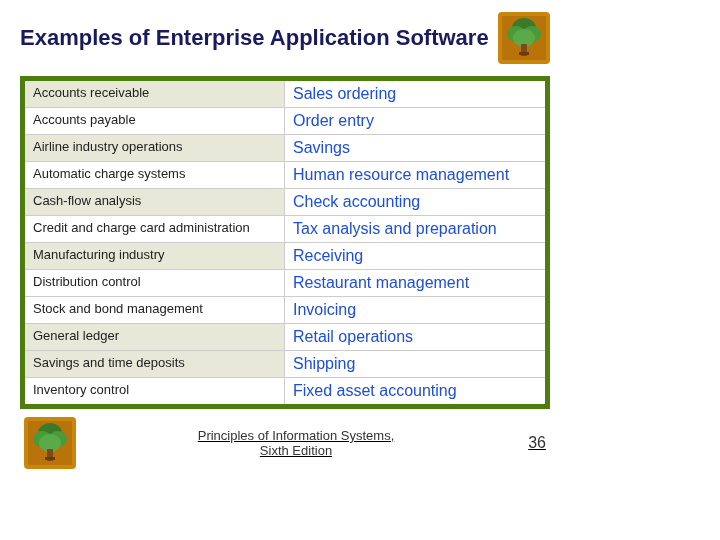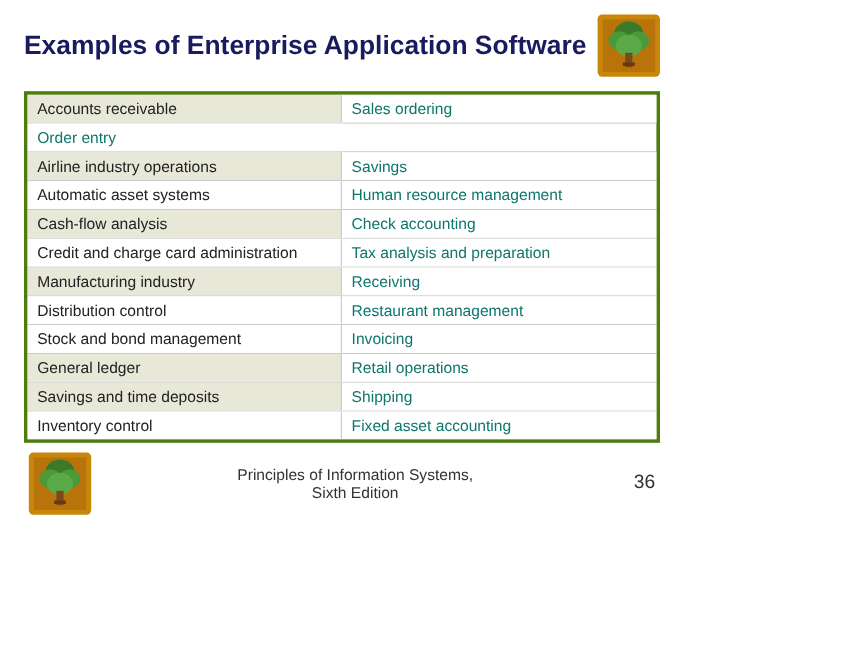--- a/index.html
+++ b/index.html
@@ -39,21 +39,21 @@
       border-radius: 4px;
       overflow: hidden;
       background: #c8860a;
       display: flex;
       align-items: center;
       justify-content: center;
     }
 
     .table-wrapper {
       width: 100%;
-      border: 3px solid #4d7c0f;
+      border: 5px solid #4d7c0f;
       margin-top: 12px;
     }
 
     .table-row {
       display: flex;
       border-bottom: 1px solid #ccc;
     }
 
     .table-row:last-child {
       border-bottom: none;
@@ -63,38 +63,39 @@
       width: 50%;
       padding: 4px 8px;
       font-size: 13px;
       color: #222;
       border-right: 1px solid #ccc;
     }
 
     .cell-right {
       width: 50%;
       padding: 4px 8px;
-      font-size: 13px;
-      color: #0f766e;
+      font-size: 16px;
+      color: #1d4ed8;
     }
 
     .cell-shaded {
       background: #e8e8d8;
     }
 
     .cell-white {
       background: #ffffff;
     }
 
     .footer {
       display: flex;
       align-items: center;
       justify-content: center;
       margin-top: 8px;
       padding: 0 4px;
+      text-decoration: underline;
     }
 
     .bottom-logo {
       width: 52px;
       height: 52px;
       border-radius: 4px;
       background: #c8860a;
       display: flex;
       align-items: center;
       justify-content: center;
@@ -140,28 +141,29 @@
       </svg>
     </div>
   </div>
 
   <div class="table-wrapper" id="table-body">
   <div class="table-row">
       <div class="cell-left cell-shaded">Accounts receivable</div>
       <div class="cell-right cell-white">Sales ordering</div>
     </div>
       <div class="table-row">
+      <div class="cell-left cell-white">Accounts payable</div>
       <div class="cell-right cell-white">Order entry</div>
     </div>
       <div class="table-row">
       <div class="cell-left cell-shaded">Airline industry operations</div>
       <div class="cell-right cell-white">Savings</div>
     </div>
       <div class="table-row">
-      <div class="cell-left cell-white">Automatic asset systems</div>
+      <div class="cell-left cell-white">Automatic charge systems</div>
       <div class="cell-right cell-white">Human resource management</div>
     </div>
       <div class="table-row">
       <div class="cell-left cell-shaded">Cash-flow analysis</div>
       <div class="cell-right cell-white">Check accounting</div>
     </div>
       <div class="table-row">
       <div class="cell-left cell-white">Credit and charge card administration</div>
       <div class="cell-right cell-white">Tax analysis and preparation</div>
     </div>

